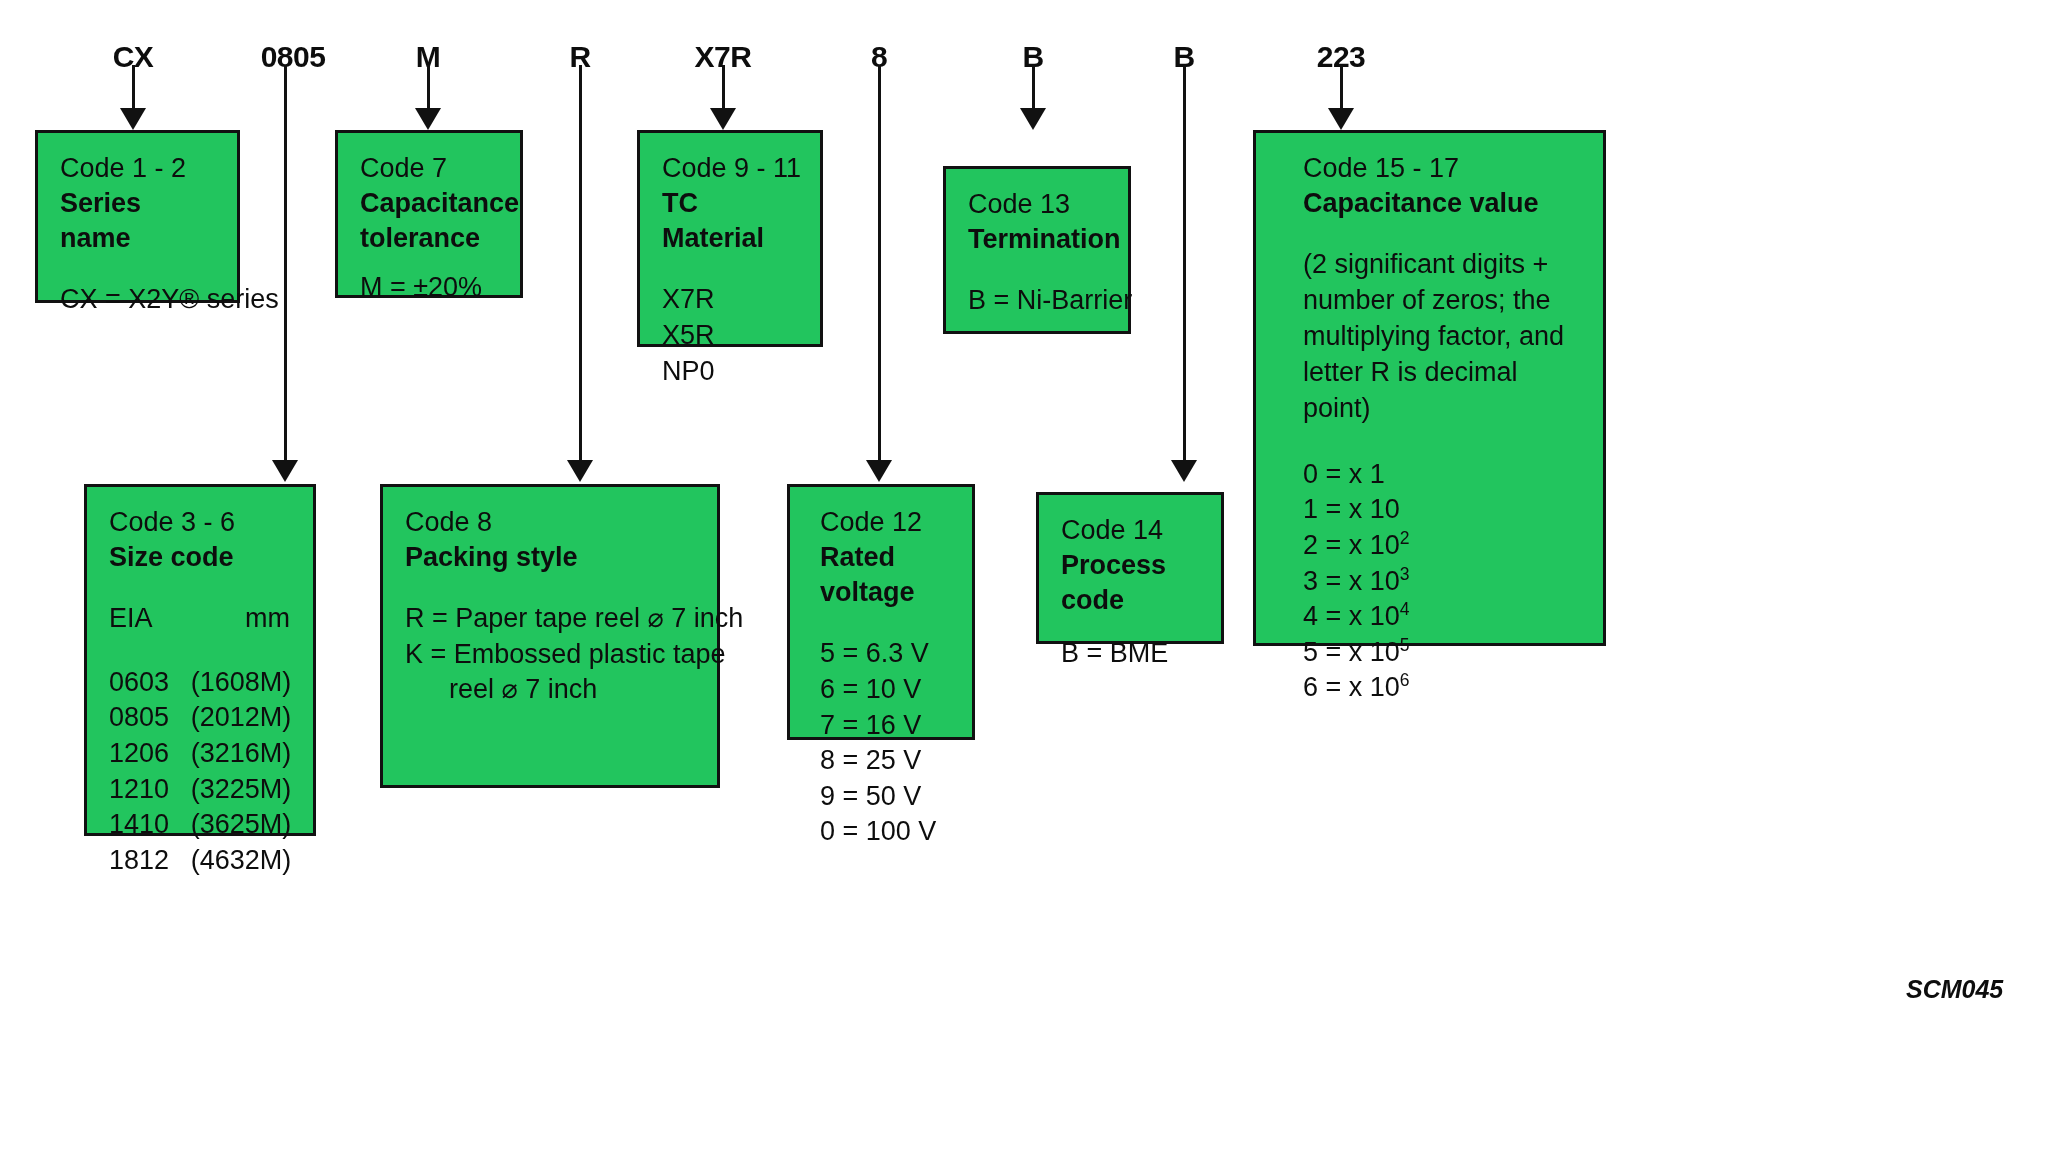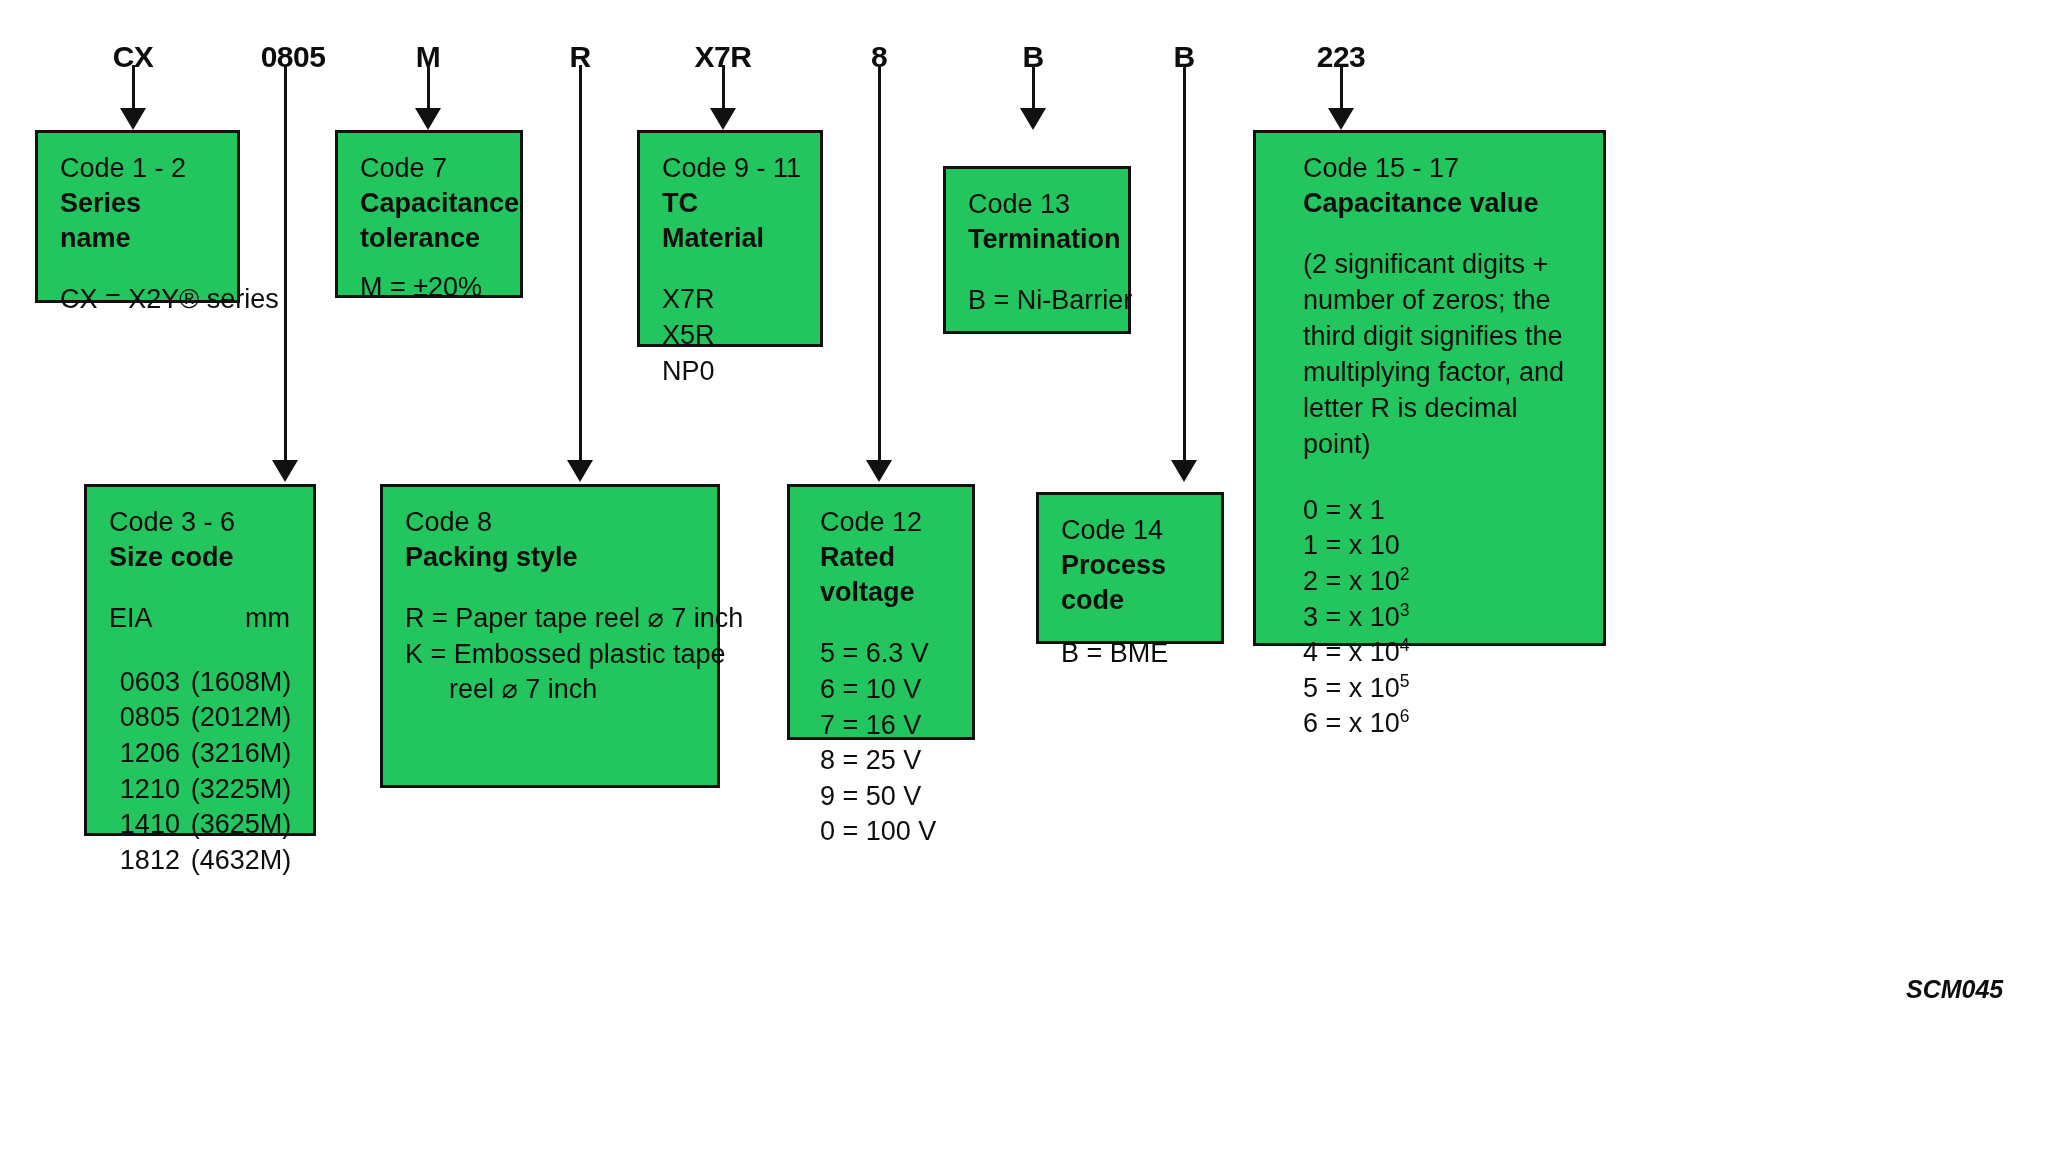--- a/index.html
+++ b/index.html
@@ -21,21 +21,21 @@
   .code{font-size:27px;line-height:1.30;white-space:nowrap;}
   .title{font-size:27px;font-weight:bold;line-height:1.30;}
   .gap{height:26px;}
   .body{font-size:27px;line-height:1.32;}
   .body .ln{white-space:nowrap;}
   .para{font-size:27px;line-height:1.33;}
   .indent{padding-left:44px;}
   sup{font-size:0.65em;vertical-align:super;line-height:0;}
 
   .szrow{display:flex;white-space:nowrap;}
-  .szrow .c1{width:120px;text-align:center;}
+  .szrow .c1{width:120px;}
   .szrow .c2{width:150px;}
   .szhead{display:flex;white-space:nowrap;}
   .szhead .c1{width:136px;}
 
   .docid{position:absolute;font-style:italic;font-weight:bold;font-size:25px;
          white-space:nowrap;}
 </style>
 </head>
 <body>
 
@@ -126,21 +126,20 @@
   </div>
 
   <div class="box" style="left:1253px;top:130px;width:353px;height:516px;padding-left:25px;">
     <div class="bx-inner">
       <div class="code">Code 15 - 17</div>
       <div class="title">Capacitance value</div>
       <div class="gap"></div>
       <div class="para">
         <div>(2 significant digits +</div>
         <div>number of zeros; the</div>
-        <div>third digit signifies the</div>
         <div>multiplying factor, and</div>
         <div>letter R is decimal point)</div>
       </div>
       <div class="gap" style="height:30px;"></div>
       <div class="body">
         <div class="ln"><span>0 = x 1</span><sup></sup></div>
         <div class="ln"><span>1 = x 10</span><sup></sup></div>
         <div class="ln"><span>2 = x 10</span><sup>2</sup></div>
         <div class="ln"><span>3 = x 10</span><sup>3</sup></div>
         <div class="ln"><span>4 = x 10</span><sup>4</sup></div>

